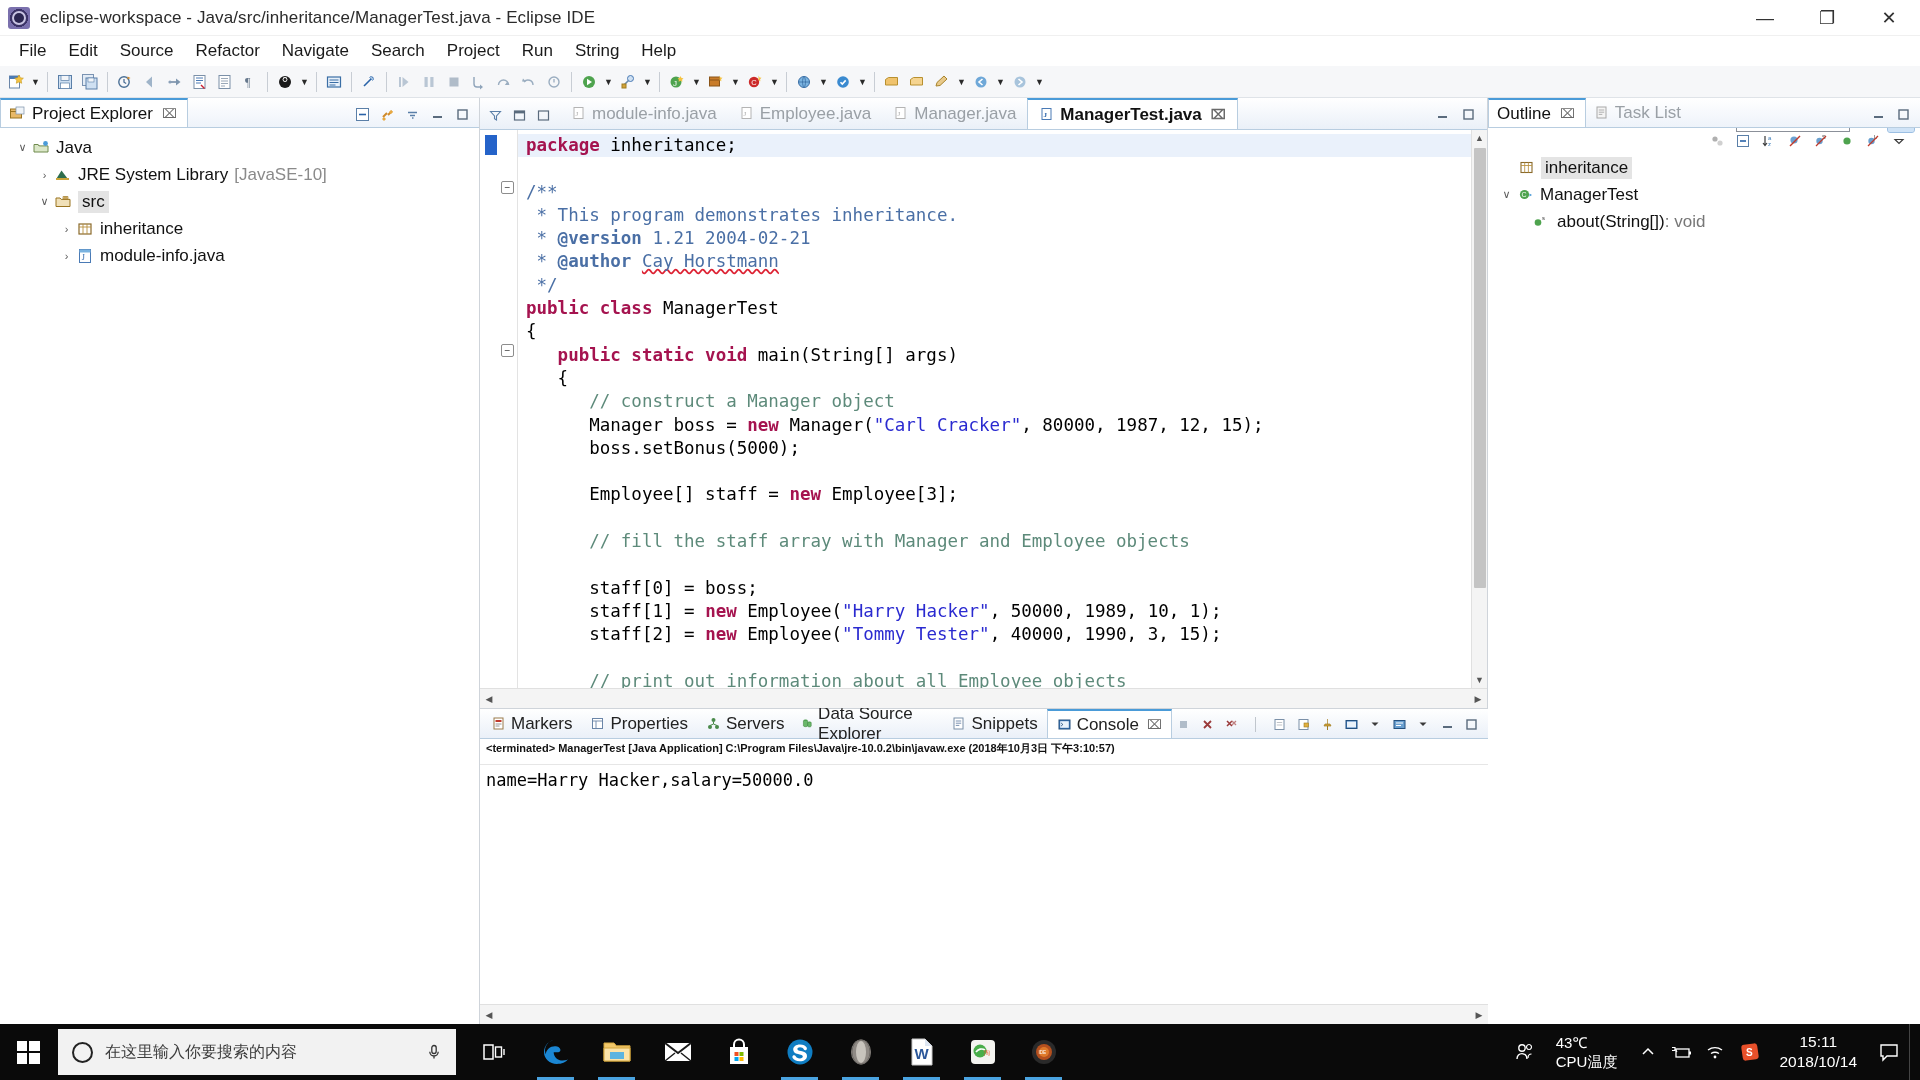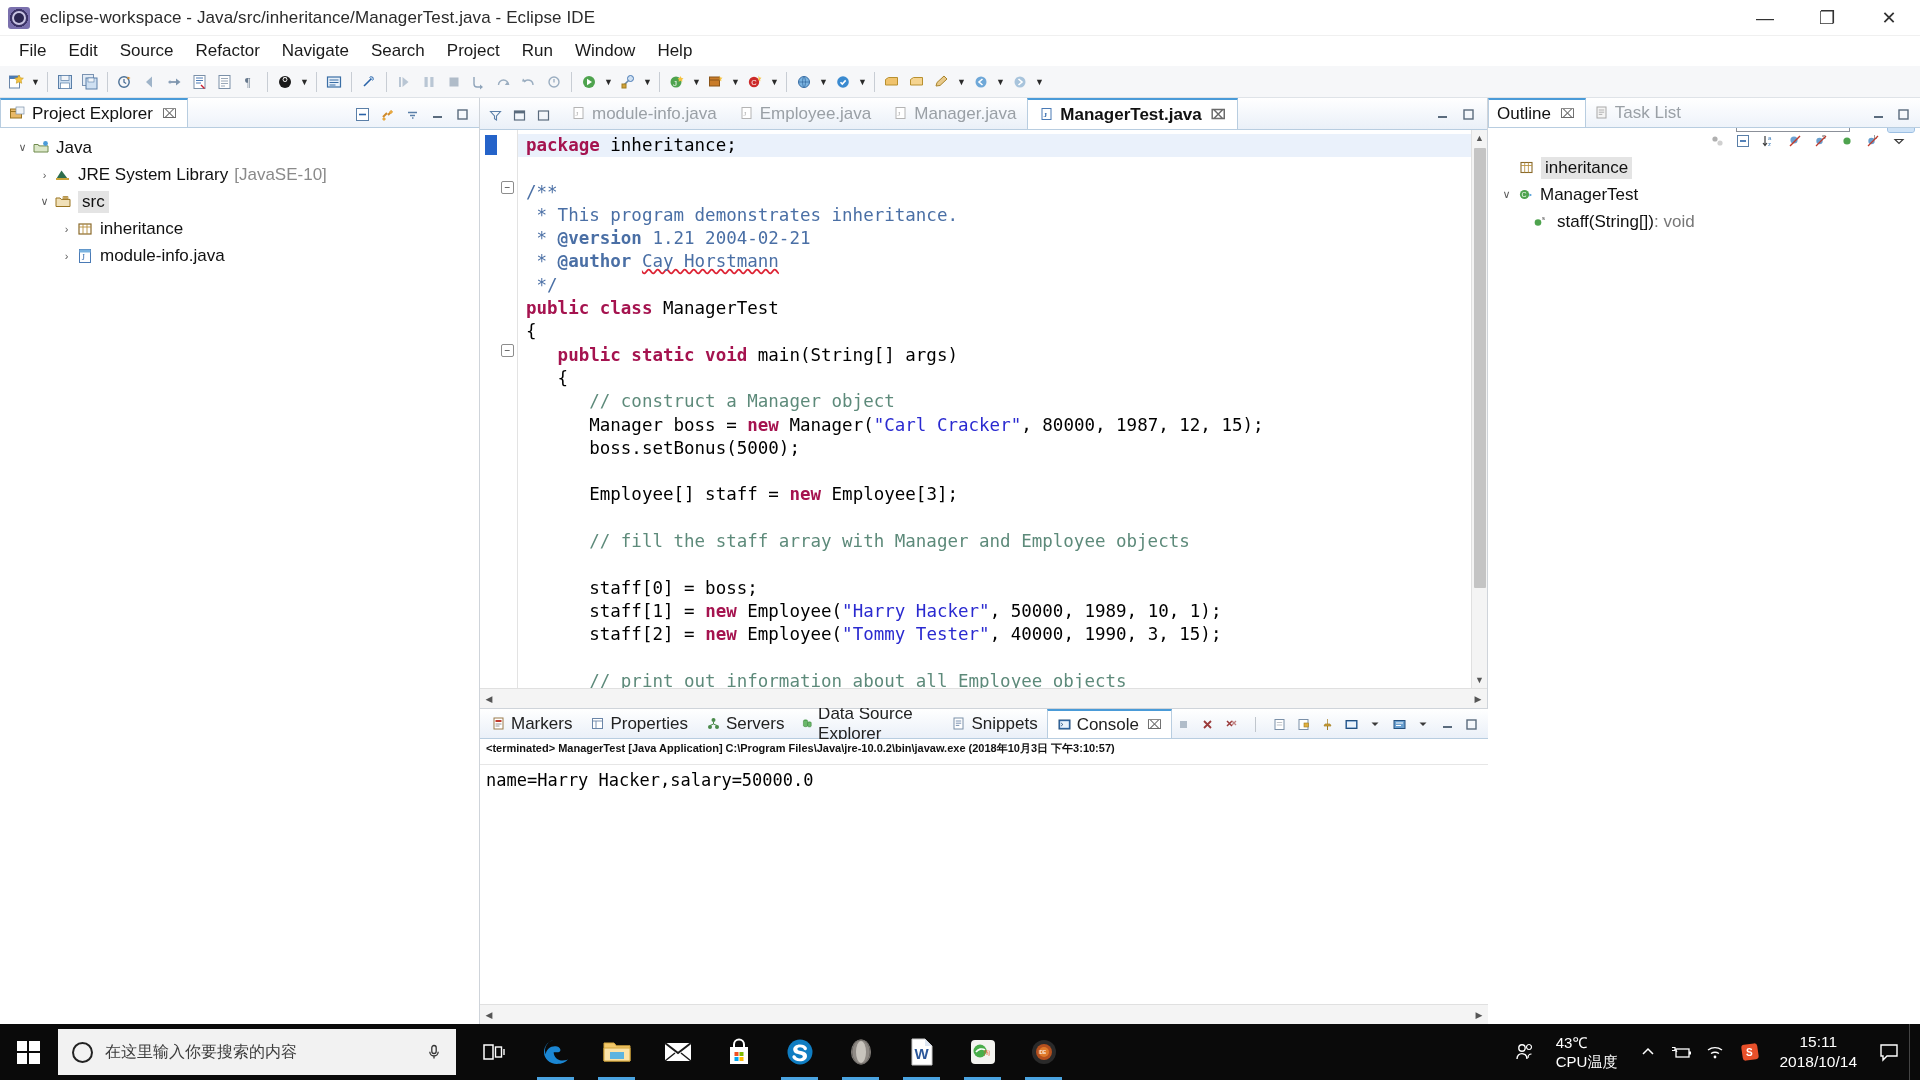--- a/index.html
+++ b/index.html
@@ -238,21 +238,21 @@
 
   <div class="menubar">
     <div class="menu-item">File</div>
     <div class="menu-item">Edit</div>
     <div class="menu-item">Source</div>
     <div class="menu-item">Refactor</div>
     <div class="menu-item">Navigate</div>
     <div class="menu-item">Search</div>
     <div class="menu-item">Project</div>
     <div class="menu-item">Run</div>
-    <div class="menu-item">Window</div>
+    <div class="menu-item">String</div>
     <div class="menu-item">Help</div>
   </div>
 
   <div class="toolbar">
     <div class="tbtn">
       <svg width="18" height="18" viewBox="0 0 18 18">
           <rect x="2.5" y="3" width="10" height="12" fill="#fff" stroke="#6b86a8"></rect>
           <rect x="2.5" y="3" width="10" height="3" fill="#4a7ab5"></rect>
           <path d="M12 2l1.4 2.8 3 .4-2.2 2.1.5 3-2.7-1.4-2.7 1.4.5-3L7.6 5.2l3-.4z" fill="#f5c342" stroke="#c79a1e" stroke-width=".6"></path>
         </svg>
@@ -912,21 +912,21 @@
           </div>
           <div class="tlabel">ManagerTest</div>
         </div>
         <div class="orow" style="padding-left:44px">
           <div class="tico">
             <svg width="20" height="17" viewBox="0 0 20 17">
                 <circle cx="6" cy="9.5" r="3.3" fill="#4ea34e"></circle>
                 <text x="10" y="7" font-size="6" fill="#3a3a3a" font-family="sans-serif">s</text>
               </svg>
           </div>
-          <div class="tlabel">staff(String[])</div>
+          <div class="tlabel">about(String[])</div>
           <div class="osub"> : void</div>
         </div>
       </div>
     </div>
   </div>
 
   <div class="taskbar">
     <div class="start">
       <div class="winlogo">
           <span></span>

